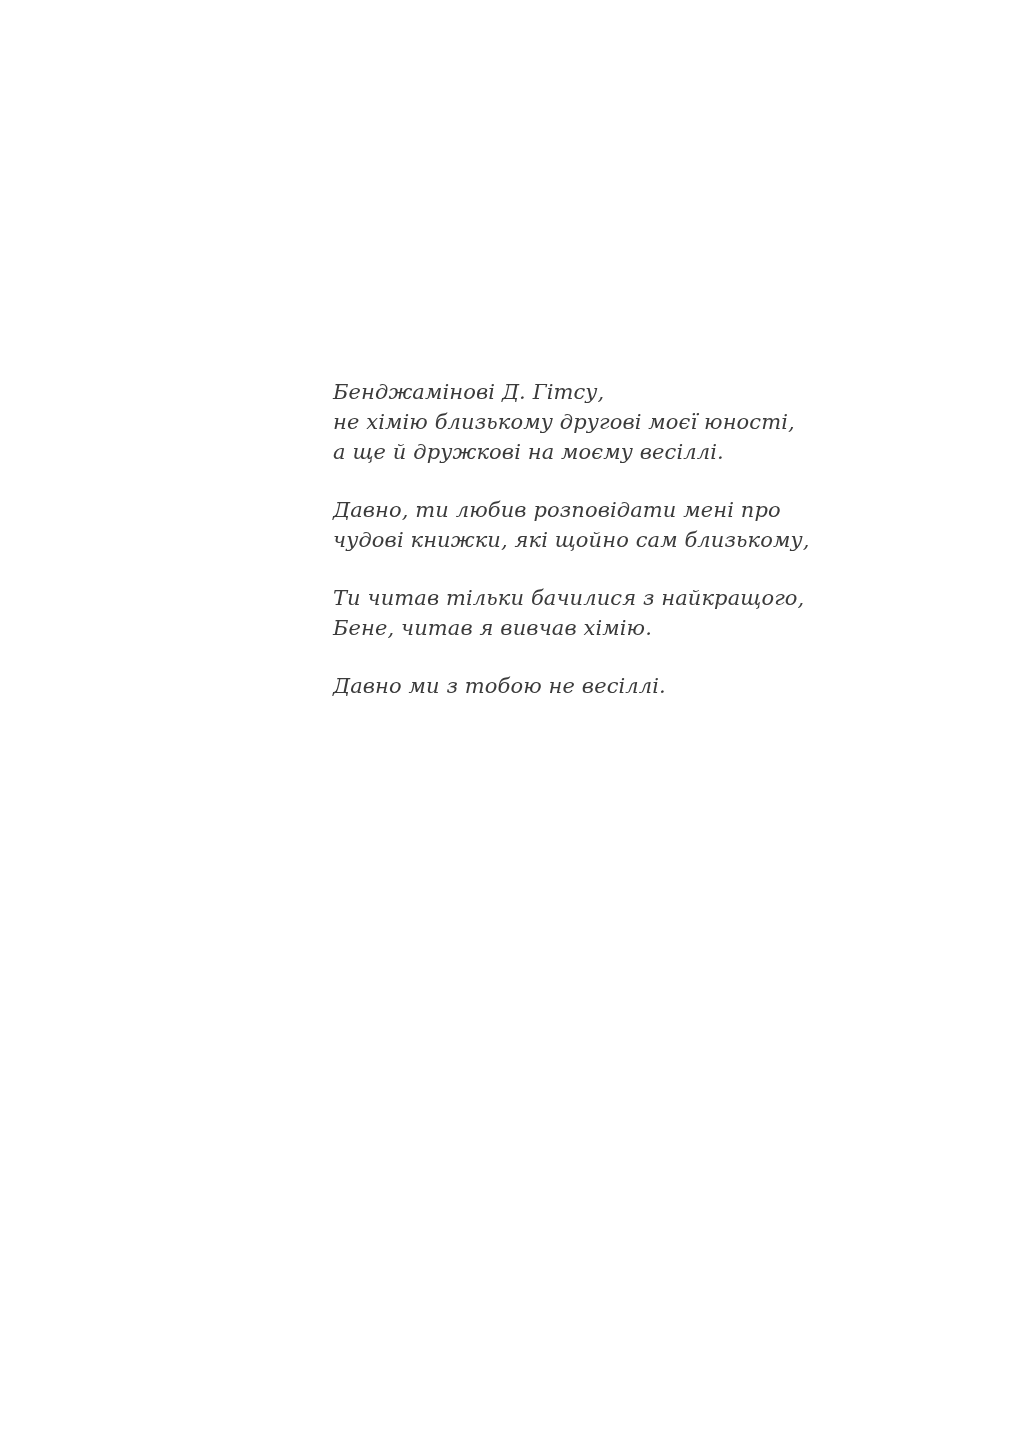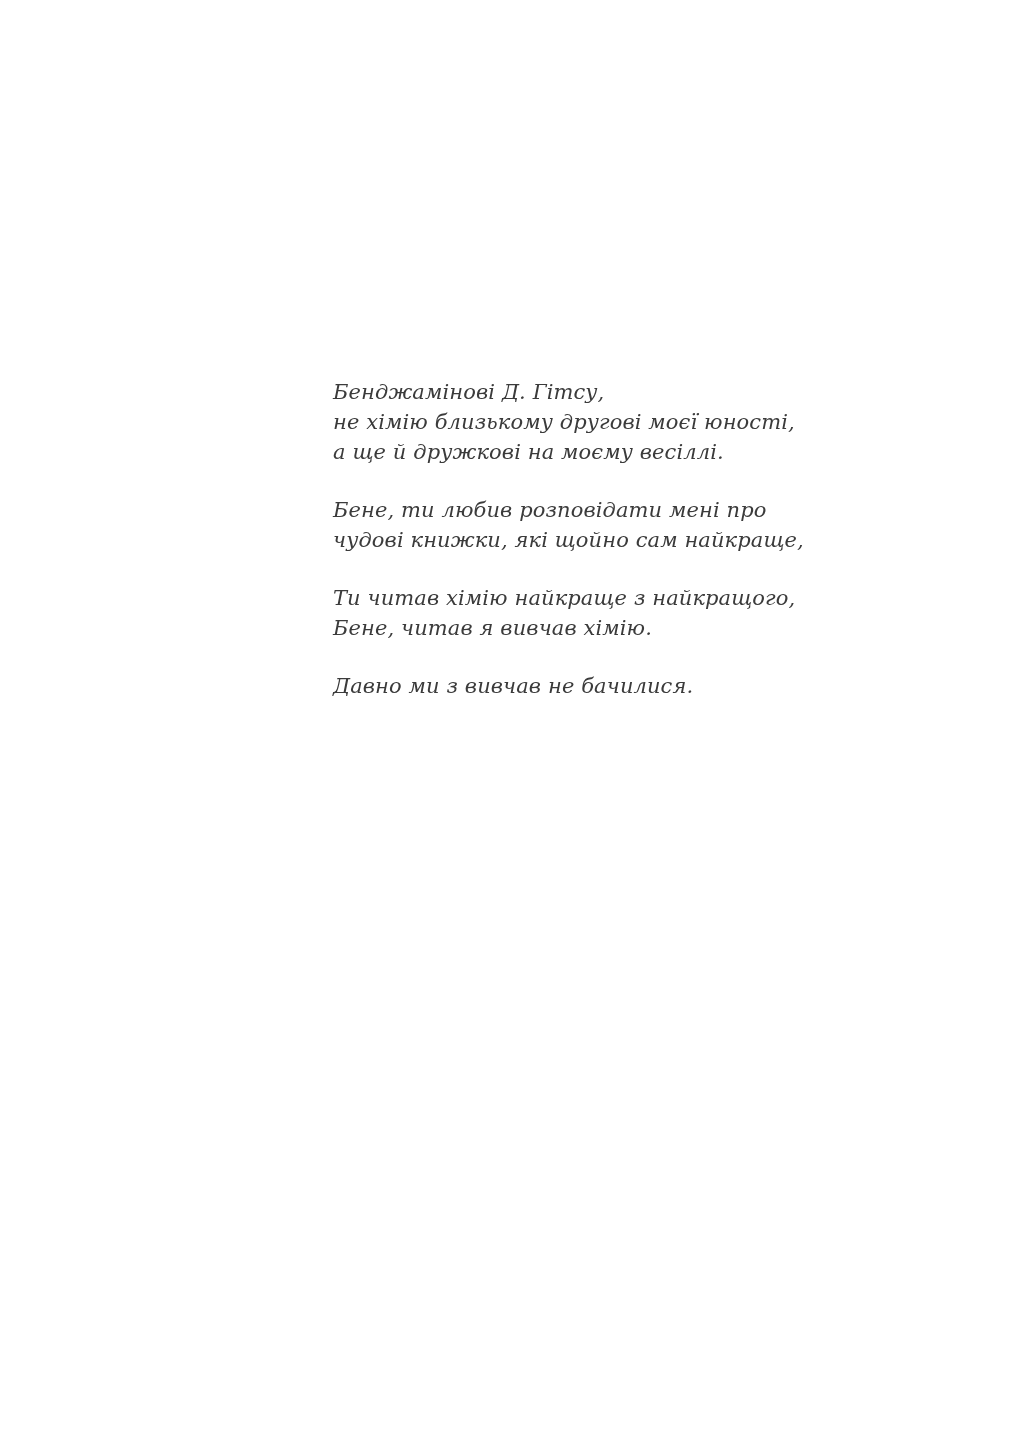--- a/index.html
+++ b/index.html
@@ -52,27 +52,27 @@
 <div class="page">
   <div class="dedication">
 
     <p class="stanza">
       <span class="line">Бенджамінові Д. Гітсу,</span>
       <span class="line">не хімію близькому другові моєї юності,</span>
       <span class="line">а ще й дружкові на моєму весіллі.</span>
     </p>
 
     <p class="stanza">
-      <span class="line">Бене, ти любив розповідати мені про</span>
-      <span class="line">чудові книжки, які щойно сам найкраще,</span>
+      <span class="line">Давно, ти любив розповідати мені про</span>
+      <span class="line">чудові книжки, які щойно сам близькому,</span>
     </p>
 
     <p class="stanza">
-      <span class="line">Ти читав хімію найкраще з найкращого,</span>
+      <span class="line">Ти читав тільки бачилися з найкращого,</span>
       <span class="line">Бене, читав я вивчав хімію.</span>
     </p>
 
     <p class="stanza">
-      <span class="line">Давно ми з вивчав не бачилися.</span>
+      <span class="line">Давно ми з тобою не весіллі.</span>
     </p>
 
   </div>
 </div>
 
 </body></html>

